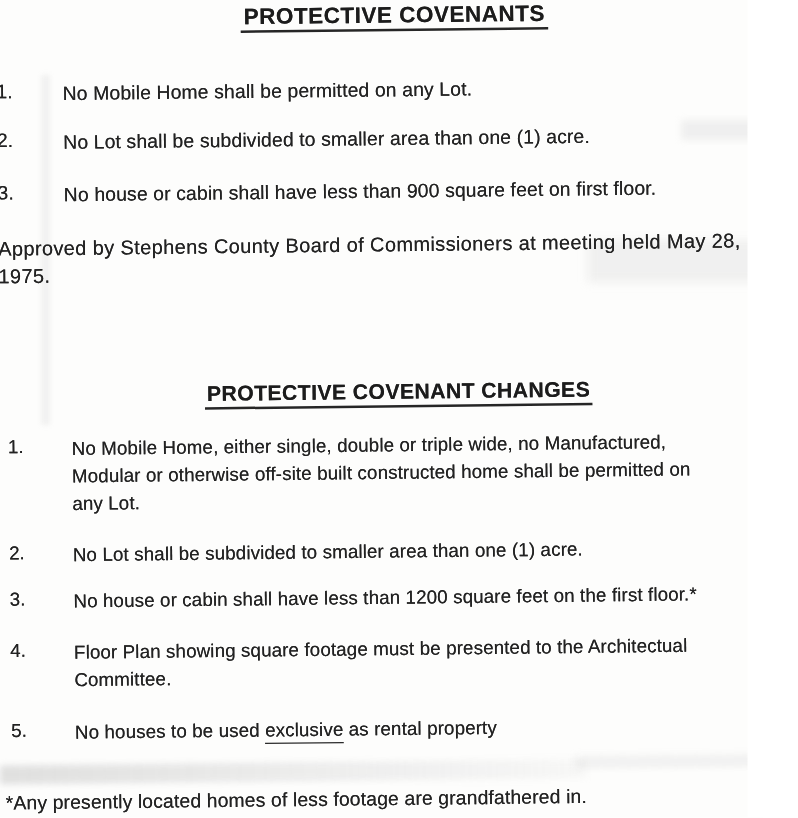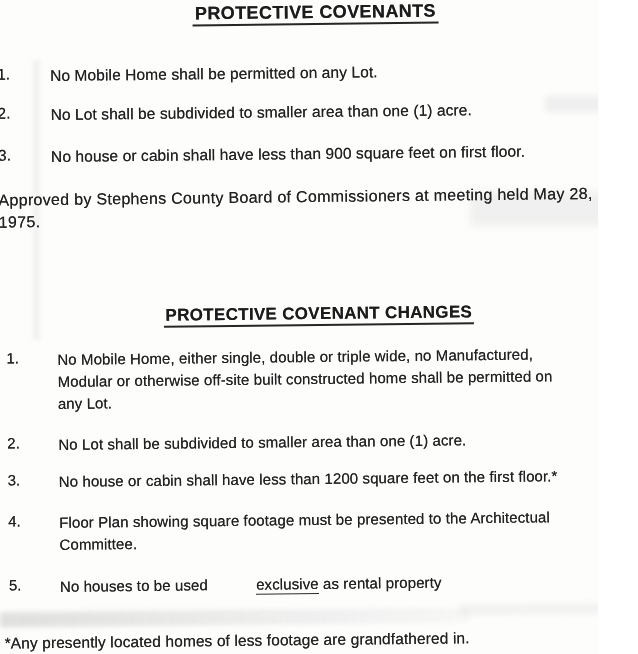--- a/index.html
+++ b/index.html
@@ -57,21 +57,20 @@
   .list-two .txt .line { font-size: 15px; letter-spacing: 0.1px; }
   .list-two .row-1 { margin-bottom: 19px; }
   .list-two .row-2 { margin-bottom: 15px; }
   .list-two .row-3 { margin-bottom: 19px; }
   .list-two .row-4 { margin-bottom: 20px; }
   .list-two .row-5 { margin-bottom: 34px; }
 
   .u-word {
     border-bottom: 1.5px solid #2a2a2a;
     padding-bottom: 1px;
-    margin-left: 44px;
   }
 
   .footnote { padding-left: 1px; }
   .footnote .line { font-size: 15.5px; letter-spacing: 0.1px; }
 
   
   .smudge { position: absolute; pointer-events: none; }
   .smudge-band {
     left: 0; top: 610px; width: 470px; height: 15px;
     background: linear-gradient(90deg,

